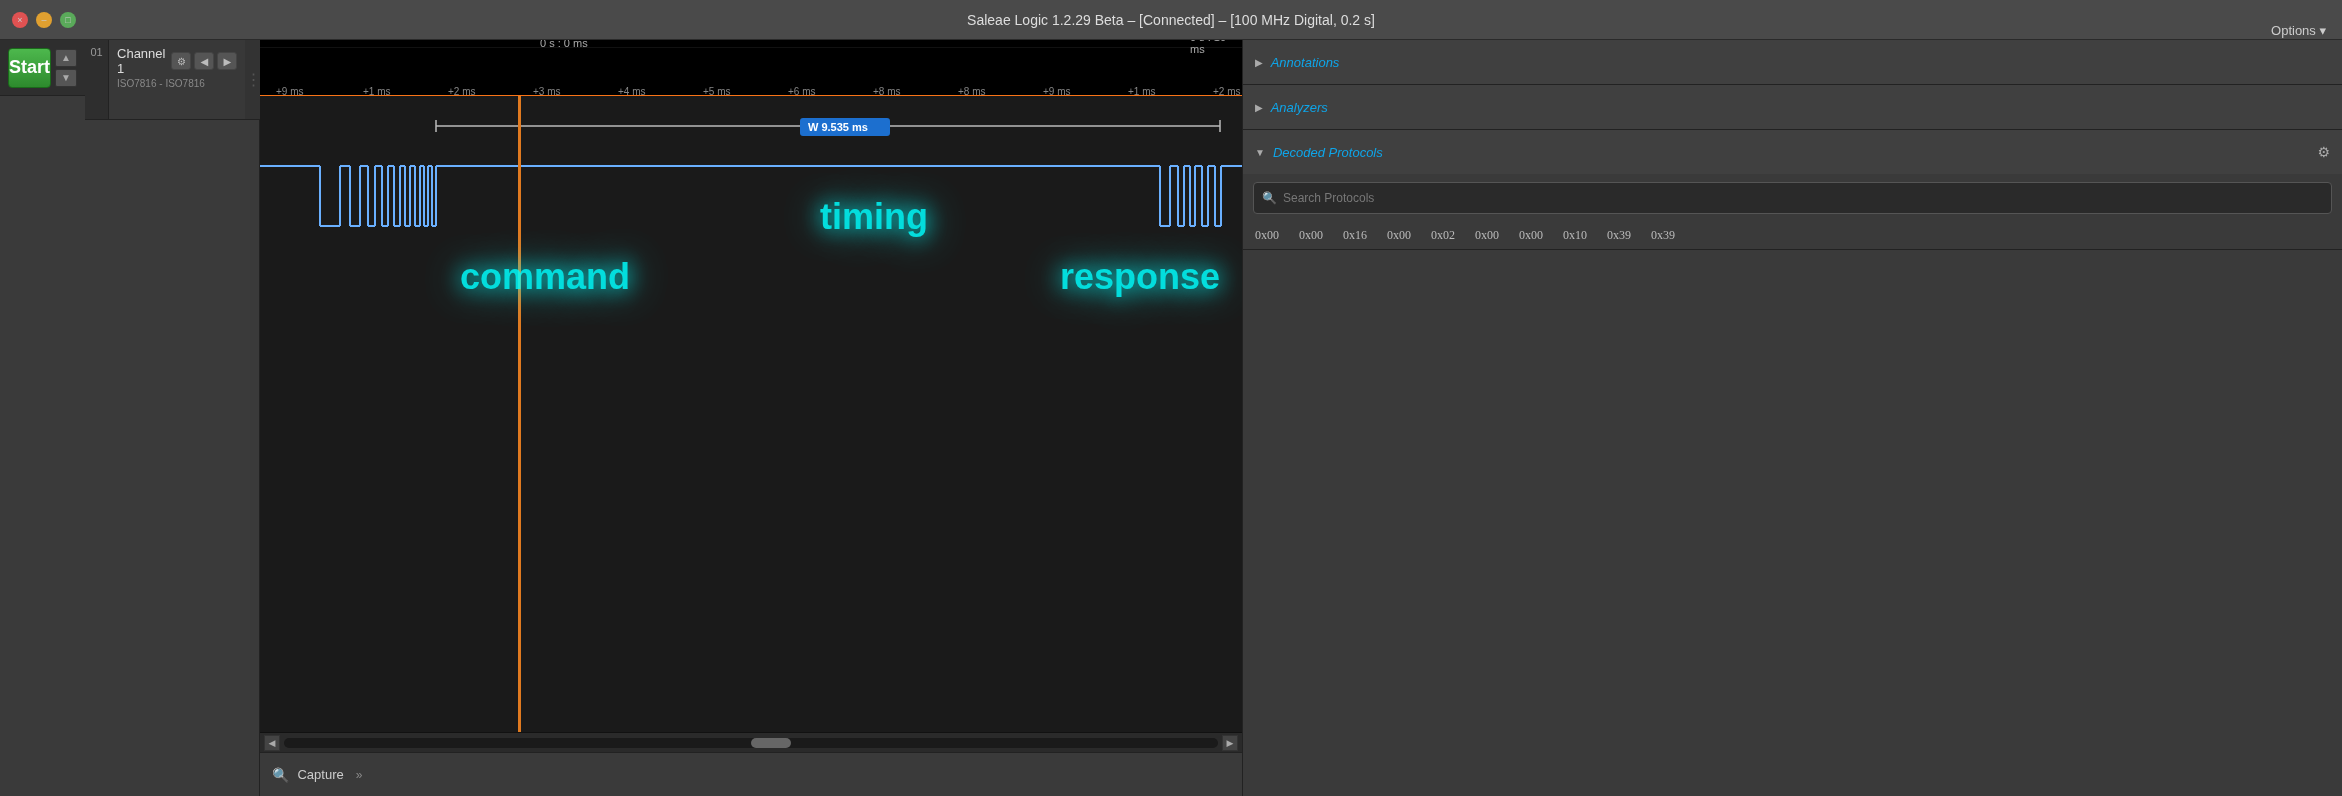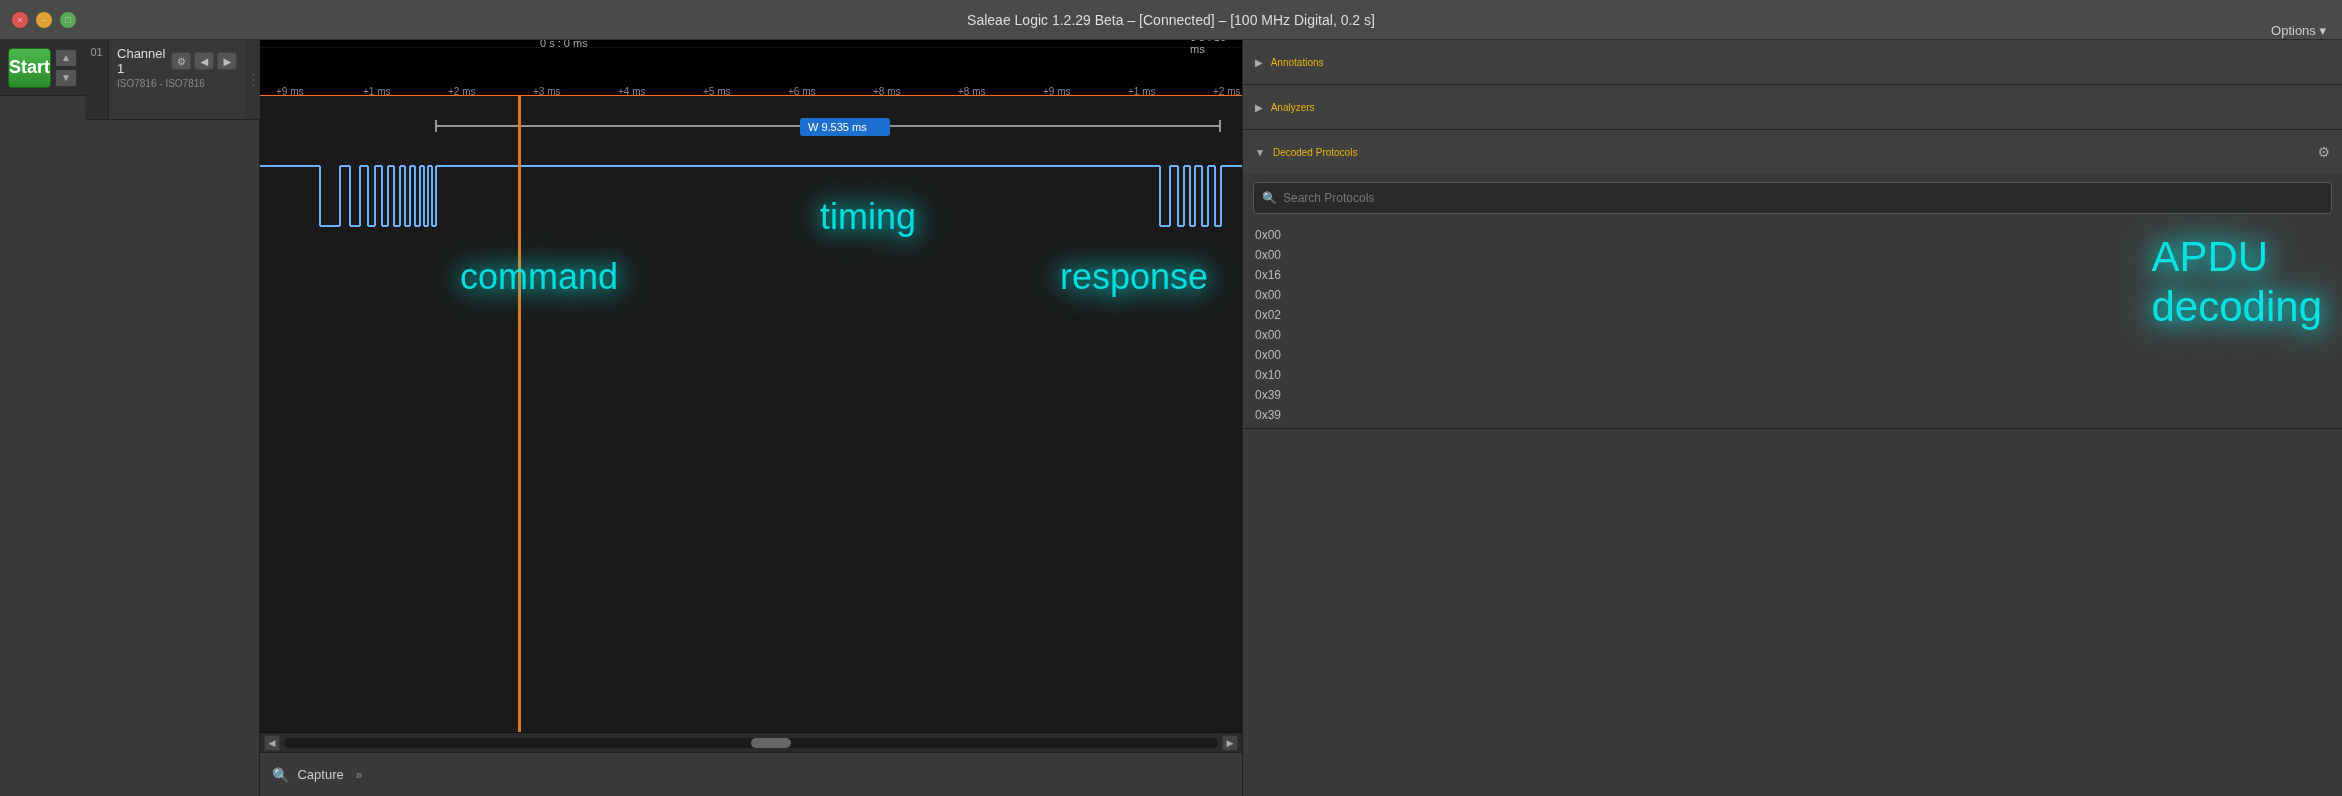--- a/index.html
+++ b/index.html
@@ -239,20 +239,21 @@
       position: absolute;
       top: 50%;
       transform: translateY(-50%);
     }
 
     
     .waveform-canvas {
       flex: 1;
       position: relative;
       overflow: hidden;
+      font-weight: bold;
     }
 
     
     .cursor-line {
       position: absolute;
       left: 258px;
       top: 0;
       width: 3px;
       height: 100%;
       background: #e07a20;
@@ -352,23 +353,24 @@
       padding: 0 12px;
       gap: 8px;
       cursor: pointer;
       background: #404040;
     }
     .panel-triangle {
       font-size: 10px;
       color: #aaa;
     }
     .panel-header-title {
-      font-size: 10px;
-      color: #eab308;
-      flex: 1;
+      font-size: 13px;
+      color: #0ea5e9;
+      flex: 1;
+      font-style: italic;
     }
     .panel-gear {
       font-size: 14px;
       color: #aaa;
       cursor: pointer;
     }
 
     .search-bar {
       margin: 8px 10px;
       background: #2a2a2a;
@@ -390,22 +392,23 @@
       outline: none;
       color: #ccc;
       font-size: 12px;
       flex: 1;
     }
     .search-input::placeholder { color: #777; }
 
     .protocol-list {
       padding: 4px 12px;
       display: flex;
-      flex-direction: column;
-      gap: 2px;
+      flex-direction: row;
+      gap: 20px;
+      font-family: Liberation Serif, serif;
     }
     .protocol-item {
       font-size: 12px;
       color: #bbb;
       padding: 2px 0;
     }
 
     
     .waveform-svg {
       position: absolute;
@@ -623,22 +626,18 @@
           <div class="protocol-item">0x16</div>
           <div class="protocol-item">0x00</div>
           <div class="protocol-item">0x02</div>
           <div class="protocol-item">0x00</div>
           <div class="protocol-item">0x00</div>
           <div class="protocol-item">0x10</div>
           <div class="protocol-item">0x39</div>
           <div class="protocol-item">0x39</div>
         </div>
 
-        <div style="position:absolute; top: 10px; right: 20px; font-size: 42px; color: #00ffff; text-shadow: 0 0 20px #00ffff, 0 0 40px #00ffff; opacity:0.85; pointer-events:none; line-height:1.2;">
-          <div>APDU</div>
-          <div>decoding</div>
-        </div>
       </div>
     </div>
 
   </div>
 
 </div>
 
 </body></html>

